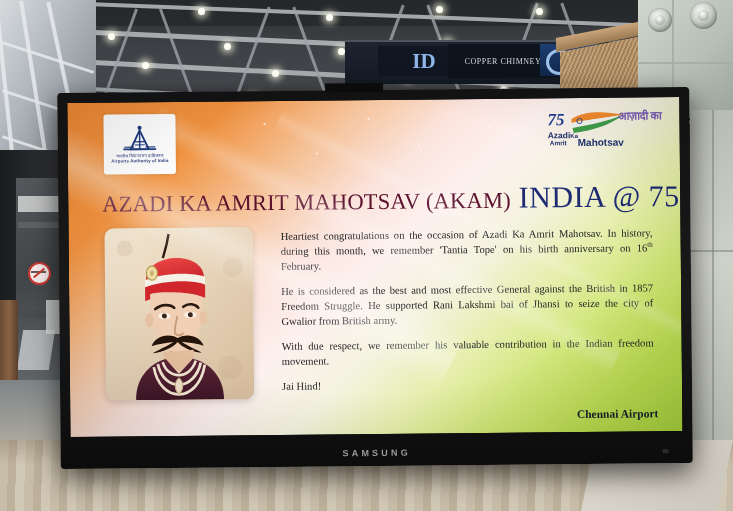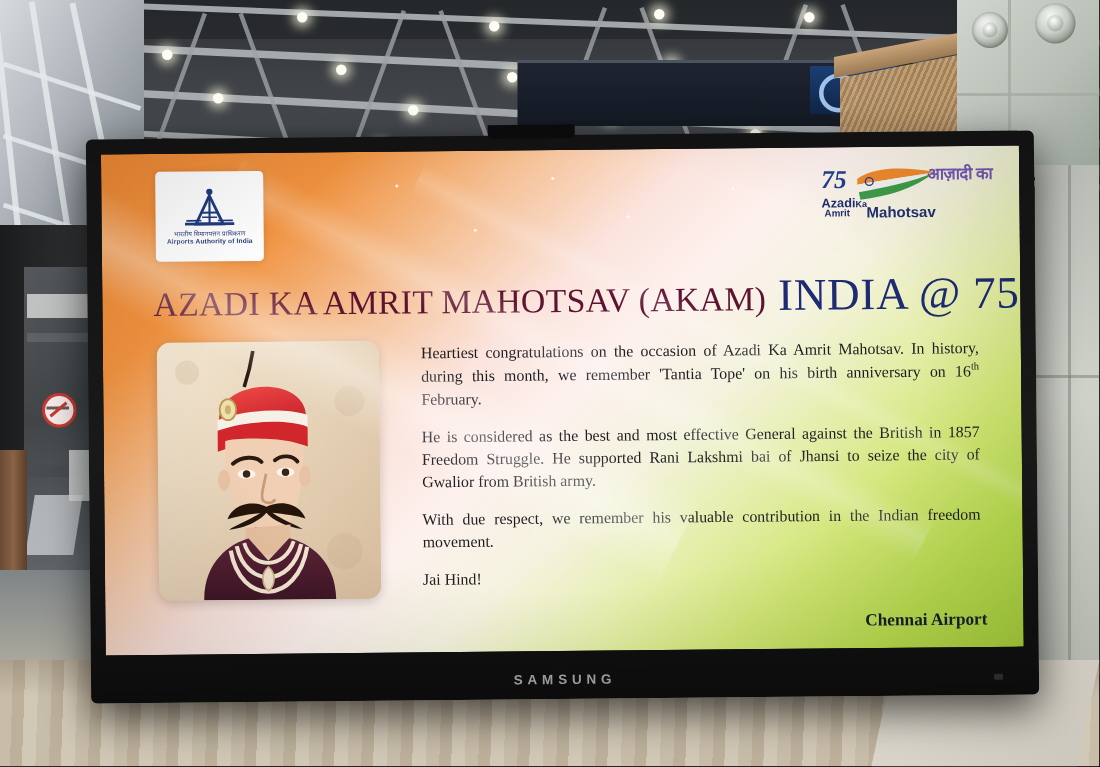--- a/index.html
+++ b/index.html
@@ -213,20 +213,26 @@
   <div class="counter" style="left:18px;top:196px;width:46px;height:16px;background:#d3d5d4;opacity:.85;"></div>
   <div class="counter" style="left:18px;top:222px;width:46px;height:6px;"></div>
   <div class="counter" style="left:18px;top:310px;width:46px;height:8px;background:#4a4d50;"></div>
   <div class="nosmoke"></div>
   <div class="chairish" style="left:20px;top:330px;width:32px;height:40px;transform:skewX(-9deg);"></div>
   <div class="chairish" style="left:46px;top:300px;width:16px;height:34px;background:#dfe1e0;"></div>
   <div class="wood-col"></div>
   <div class="wall-mid-left"></div>
 
   <div class="shop-band"></div>
+  <div class="shop-logo">
+    <span class="d">ID</span>
+  </div>
+  <div class="shop-sign" style="left:448px;width:110px;">
+    <span class="txt" style="font-size:8px;">COPPER CHIMNEY</span>
+  </div>
   <div class="shop-blue2">
     <span class="glyph"></span>
   </div>
 
   <div class="beam-wood"></div>
   <div class="textured-panel"></div>
   <div class="right-wall"></div>
   <div class="wall-line" style="left:638px;top:62px;width:95px;height:2px;"></div>
   <div class="wall-line" style="left:672px;top:0;width:2px;height:118px;"></div>
   <div class="disc" style="left:648px;top:8px;width:24px;height:24px;">

